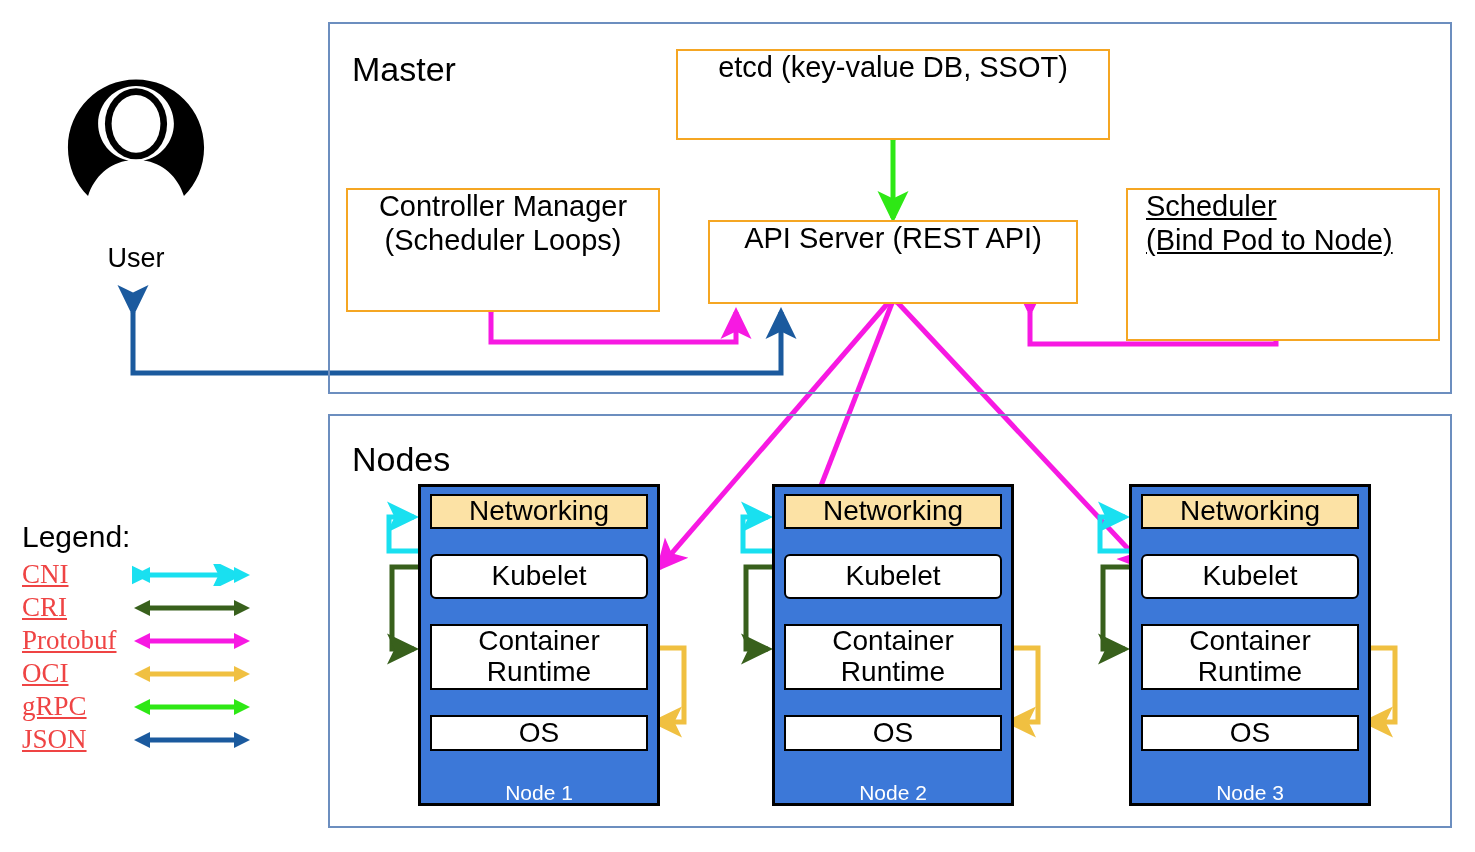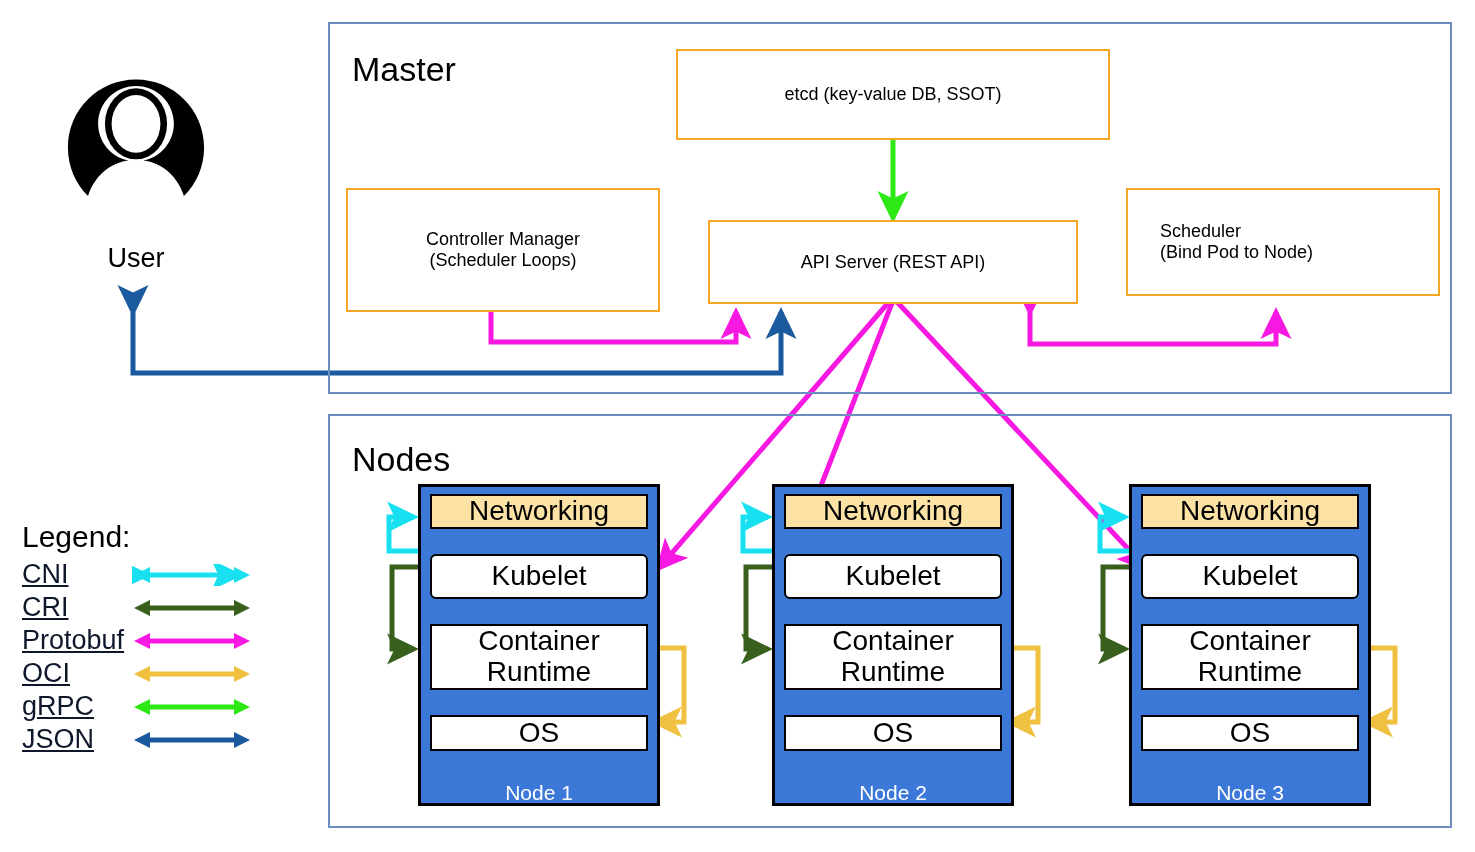--- a/index.html
+++ b/index.html
@@ -39,23 +39,23 @@
 
   
   .master-box {
     position: absolute;
     border: 2.5px solid #F5A623;
     background: #ffffff;
     box-sizing: border-box;
     display: flex;
     flex-direction: column;
     align-items: center;
-    justify-content: center;
+    justify-content: flex-start;
     color: #000000;
-    font-size: 18px;
+    font-size: 29px;
     line-height: 1.16;
     text-align: center;
     white-space: nowrap;
   }
   .master-box .l2 { display: block; }
 
   
   #user-avatar {
     position: absolute;
     width: 148px; height: 148px;
@@ -118,27 +118,28 @@
     margin-bottom: 6px;
   }
   .legend-row {
     position: relative;
     height: 33px;
     display: flex;
     align-items: center;
   }
   .legend-link {
     font-size: 27px;
-    color: #0f172a;
+    color: #ef4444;
     text-decoration: underline;
     text-decoration-thickness: 2px;
     text-underline-offset: 2px;
     line-height: 1;
     white-space: nowrap;
     cursor: pointer;
+    font-family: Liberation Serif, serif;
   }
   .legend-arrow {
     position: absolute;
     left: 110px;
     top: 50%;
     transform: translateY(-50%);
   }
 </style>
 </head>
 <body>
@@ -250,21 +251,21 @@
 
   <div class="master-box" style="left:346px; top:188px; width:314px; height:124px;">
     <span>Controller Manager</span>
     <span class="l2">(Scheduler Loops)</span>
   </div>
 
   <div class="master-box" style="left:708px; top:220px; width:370px; height:84px;">
     <span>API Server (REST API)</span>
   </div>
 
-  <div class="master-box" style="left:1126px; top:188px; width:314px; height:108px; align-items:flex-start; padding-left:32px;">
+  <div class="master-box" style="left:1126px; top:188px; width:314px; height:153px; align-items:flex-start; padding-left:18px;text-decoration:underline;">
     <span>Scheduler</span>
     <span class="l2">(Bind Pod to Node)</span>
   </div>
 
   <div class="group-frame" style="left:328px; top:414px; width:1124px; height:414px;"></div>
   <div class="group-title" style="left:352px; top:442px;">Nodes</div>
 
   <div class="node" style="left:418px; top:484px; width:242px; height:322px;">
     <div class="node-layer networking">
       <span>Networking</span>

